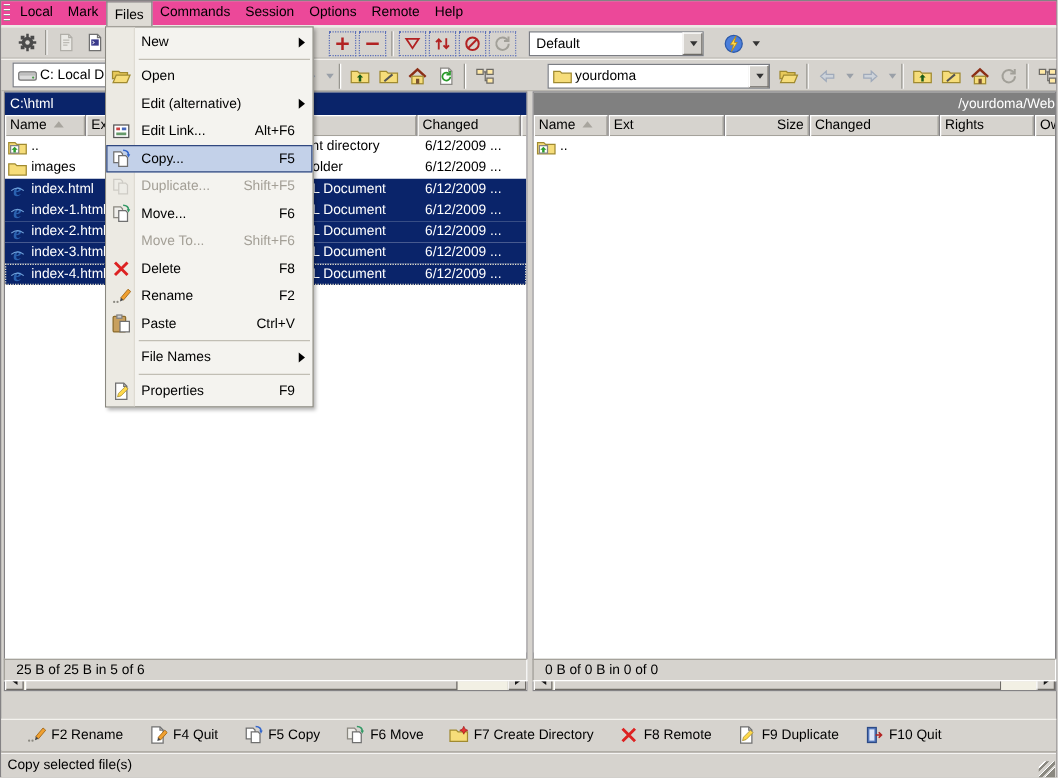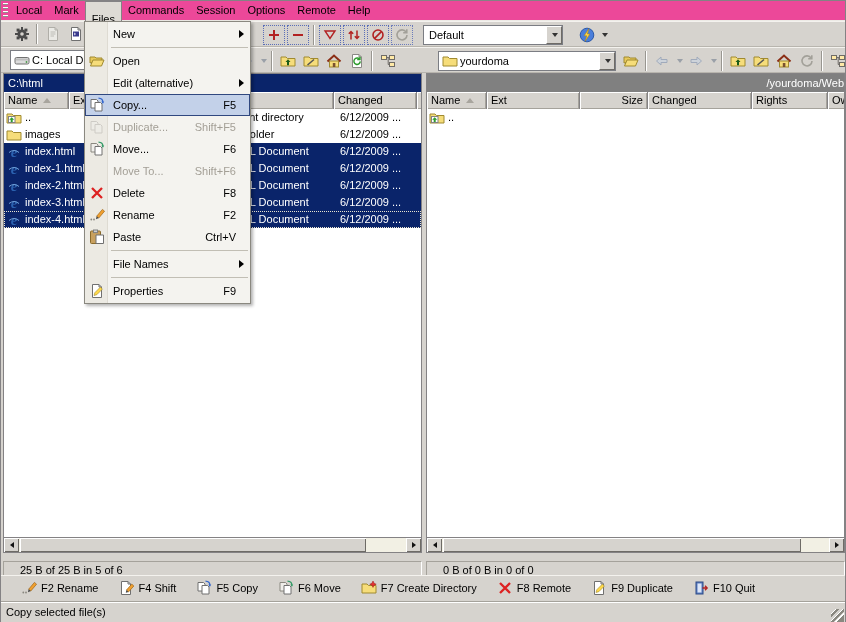--- a/index.html
+++ b/index.html
@@ -4,21 +4,21 @@
 <style>
   * { box-sizing: border-box; margin:0; padding:0; }
   html,body { width:846px; height:622px; overflow:hidden; }
   body { font-family:"Liberation Sans", sans-serif; font-size:11px; color:#000; }
   .app { position:relative; width:846px; height:622px; background:#d6d3ce; border:1px solid #848284; }
 
   
   .menubar { position:absolute; left:0; top:0; width:100%; height:20px; display:flex; align-items:stretch; background:#ec4899; border-bottom:1px solid #eceae5; }
   .grip { width:5px; margin:2px 2px 2px 2px; background:repeating-linear-gradient(180deg,#fff 0 1px,#928f8a 1px 2px,transparent 2px 4px); }
   .menubar .mitem { padding:3px 6px 0 6px; height:20px; cursor:default; }
-  .menubar .mitem.open { background:#dedbd5; border:1px solid #848284; border-bottom:none; padding-top:11px; }
+  .menubar .mitem.open { background:#dedbd5; border:1px solid #848284; border-bottom:none; padding-top:4px; }
 
   
   .toolbar { position:absolute; left:0; width:100%; height:26px; background:#d6d3ce; border-top:1px solid #f4f2ee; border-bottom:1px solid #b8b5ae; display:flex; align-items:center; }
   .tb1 { top:20px; } .tb2 { top:46px; }
   .tbtn { width:23px; height:22px; display:flex; align-items:center; justify-content:center; border:1px solid transparent; }
   .tbtn svg { display:block; }
   .tbtn.dotted { border:1px dotted #5a6eb8; width:22px; height:20px; margin:0 1px; }
   .tsep { width:2px; height:20px; margin:0 3px; border-left:1px solid #989690; border-right:1px solid #fff; }
   .ddarrow { width:0; height:0; border-left:3px solid transparent; border-right:3px solid transparent; border-top:4px solid #333; margin-left:2px; }
   .ddarrow.dis { border-top-color:#9aa0a8; }
@@ -50,21 +50,21 @@
 
   
   .hscroll { position:absolute; left:0; bottom:0; width:100%; height:15px; background:#f2f0e4; border-top:1px solid #848284; }
   .sbbtn { position:absolute; top:0; width:15px; height:14px; background:#d6d3ce; box-shadow:inset 1px 1px 0 #fff, inset -1px -1px 0 #6e6b66; display:flex; align-items:center; justify-content:center; }
   .sbbtn.l { left:0; } .sbbtn.r { right:0; }
   .tri-l { width:0; height:0; border-top:3px solid transparent; border-bottom:3px solid transparent; border-right:4px solid #111; }
   .tri-r { width:0; height:0; border-top:3px solid transparent; border-bottom:3px solid transparent; border-left:4px solid #111; }
   .sbthumb { position:absolute; top:0; height:14px; background:#d6d3ce; box-shadow:inset 1px 1px 0 #fff, inset -1px -1px 0 #6e6b66; }
 
   
-  .statusbox { position:absolute; top:560px; height:18px; line-height:17px; padding-left:16px; background:#d6d3ce; border:1px solid #a5a29b; border-bottom-color:#fff; border-right-color:#fff; width:419px; }
+  .statusbox { position:absolute; top:526px; height:18px; line-height:17px; padding-left:9px; background:#d6d3ce; border:1px solid #a5a29b; border-bottom-color:#fff; border-right-color:#fff; width:419px; }
   .statusbox.lft { left:2px; } .statusbox.rgt { left:425px; }
 
   
   .cmdbar { position:absolute; left:0; top:574px; width:100%; height:25px; background:#d6d3ce; border-top:1px solid #f4f2ee; display:flex; align-items:center; }
   .cmdbtn { display:flex; align-items:center; gap:4px; padding:2px 6px; height:22px; border:1px solid transparent; }
 
   .bstatus { position:absolute; left:0; top:600px; width:100%; height:22px; background:#d6d3ce; border-top:1px solid #a5a29b; box-shadow:inset 0 1px 0 #fff; line-height:20px; padding-left:5px; }
   .sizegrip { position:absolute; right:1px; bottom:1px; width:13px; height:13px;
      background:linear-gradient(135deg, transparent 0 3px, #fff 3px 4px, #8a8880 4px 6px, transparent 6px 8px, #fff 8px 9px, #8a8880 9px 11px, transparent 11px 12px, #fff 12px 13px, #8a8880 13px 13px); }
 
@@ -509,21 +509,21 @@
           <span style="display: flex;">
             <svg width="16" height="16" viewBox="0 0 16 16">
               <path d="M3.5 1.5 L10 1.5 L12.5 4 L12.5 14.5 L3.5 14.5 Z" fill="#fff" stroke="#707070"></path>
               <path d="M10 1.5 L10 4 L12.5 4" fill="none" stroke="#707070"></path>
               <g transform="rotate(42 11 9)">
                 <rect x="9.8" y="3.5" width="2.8" height="8" fill="#f0a030" stroke="#9a6010" stroke-width="0.6"></rect>
                 <path d="M9.8 11.5 L11.2 14 L12.6 11.5 Z" fill="#444"></path>
               </g>
             </svg>
           </span>
-          <span>F4 Shift</span>
+          <span>F4 Quit</span>
         </div>
         <div class="cmdbtn">
           <span style="display: flex;">
             <svg width="16" height="16" viewBox="0 0 16 16">
               <path d="M2 2.5 h5.5 l1.5 1.5 v7 h-7 Z" fill="#fff" stroke="#707070"></path>
               <path d="M6 5.5 h5.5 l1.5 1.5 v7 h-7 Z" fill="#fff" stroke="#707070"></path>
               <path d="M9.5 1.2 q4.5 0.2 4.3 4" fill="none" stroke="#3366cc" stroke-width="1.3"></path>
               <path d="M13.8 7 L12.4 4.4 L15.2 4.4 Z" fill="#3366cc"></path>
             </svg>
           </span>
@@ -595,20 +595,30 @@
       <div class="menuitem">
         <span class="micon"><svg width="16" height="16" viewBox="0 0 16 16">
             <path d="M1 4 L6 4 L7 5 L13 5 L13 7 L1 10 Z" fill="#e8c95a" stroke="#a08a30"></path>
             <path d="M1.5 13 L4 7 L15 7 L12.5 13 Z" fill="#f6dd7a" stroke="#a08a30"></path>
           </svg></span>
         <span class="mlabel">Open</span>
       </div>
       <div class="menuitem">
         <span class="mlabel">Edit (alternative)</span>
         <span class="subarrow"></span>
+      </div>
+      <div class="menuitem">
+        <span class="micon"><svg width="16" height="16" viewBox="0 0 16 16">
+            <rect x="2" y="3" width="12" height="10" fill="#fff" stroke="#555"></rect>
+            <rect x="4" y="5" width="3" height="2.2" fill="#cc4444"></rect>
+            <rect x="8.5" y="5" width="3.5" height="2.2" fill="#4466bb"></rect>
+            <rect x="4" y="9" width="8" height="2.2" fill="#66996a"></rect>
+          </svg></span>
+        <span class="mlabel">Edit Link...</span>
+        <span class="mshortcut">Alt+F6</span>
       </div>
       <div class="menuitem hl">
         <span class="micon"><svg width="16" height="16" viewBox="0 0 16 16">
             <path d="M2 2.5 h5.5 l1.5 1.5 v7 h-7 Z" fill="#fff" stroke="#707070"></path>
             <path d="M6 5.5 h5.5 l1.5 1.5 v7 h-7 Z" fill="#fff" stroke="#707070"></path>
             <path d="M9.5 1.2 q4.5 0.2 4.3 4" fill="none" stroke="#3366cc" stroke-width="1.3"></path>
             <path d="M13.8 7 L12.4 4.4 L15.2 4.4 Z" fill="#3366cc"></path>
           </svg></span>
         <span class="mlabel">Copy...</span>
         <span class="mshortcut">F5</span>

